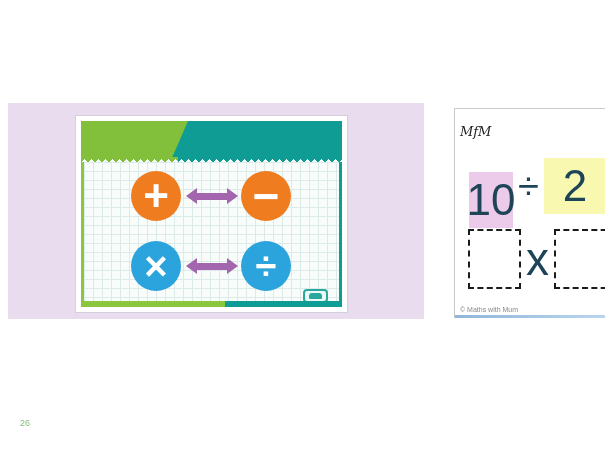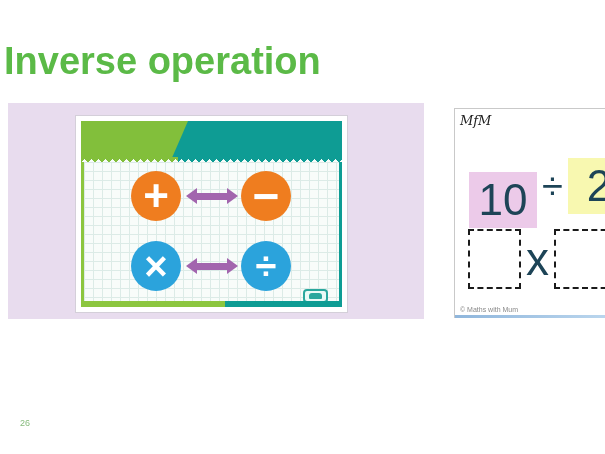--- a/index.html
+++ b/index.html
@@ -56,45 +56,44 @@
   .ah-r{border-left:11px solid #a265ae;}
   .abar{flex:1;height:7px;background:#a265ae;}
   .twinkl{position:absolute;left:222px;top:168px;width:25px;height:14px;background:#eafaf7;
         border:2px solid #2aa79e;border-radius:4px;box-sizing:border-box;
         display:flex;align-items:center;justify-content:center;}
   .twinkl-cloud{width:13px;height:6px;background:#2aa79e;border-radius:3px 3px 1px 1px;}
 
   
   .worksheet{position:absolute;left:454px;top:108px;width:160px;height:210px;background:#fff;
         border:1px solid #c9c9c9;box-sizing:border-box;}
-  .mwm{position:absolute;left:5px;top:4px;font-family:"DejaVu Serif",serif;font-style:italic;
+  .mwm{position:absolute;left:5px;top:15px;font-family:"DejaVu Serif",serif;font-style:italic;
         font-size:13px;color:#222;}
   .eq{position:absolute;left:14px;top:49px;height:56px;display:flex;align-items:center;}
   .hl{height:56px;display:flex;align-items:center;justify-content:center;
         font-size:44px;color:#1d4457;}
-  .hl-pink{width:68px;background:#eccae9;margin-top:28px;}
+  .hl-pink{width:44px;background:#eccae9;margin-top:28px;}
   .hl-yellow{width:62px;background:#f8f8b0;}
   .div-op{width:31px;text-align:center;font-size:38px;color:#1d4457;}
   .inv{position:absolute;left:13px;top:120px;height:60px;display:flex;align-items:center;}
   .dash{width:53px;height:60px;border:2px dashed #1b1b1b;box-sizing:border-box;background:#fff;}
   .dash-2{width:62px;}
   .x-op{width:33px;text-align:center;font-size:46px;color:#1d4457;line-height:1;}
   .copyright{position:absolute;left:5px;top:197px;font-size:7px;color:#8a8a8a;white-space:nowrap;}
   .blueline{position:absolute;left:0;right:0;top:206px;height:3px;
         background:linear-gradient(to right,#8fb6dc,#bcd7ee);}
 
   
   .page-num{position:absolute;left:20px;top:418px;font-size:9px;color:#86bb7d;}
 </style>
 </head>
 <body>
 
 <div id="slide">
 
-  <div class="title">Inverse operation</div>
 
   <div class="panel"></div>
 
   <div class="poster">
     <div class="poster-inner">
       <div class="p-header">
         <div class="p-header-green"></div>
       </div>
       <div class="zigzag">
         <span class="zz zz-g"></span>

